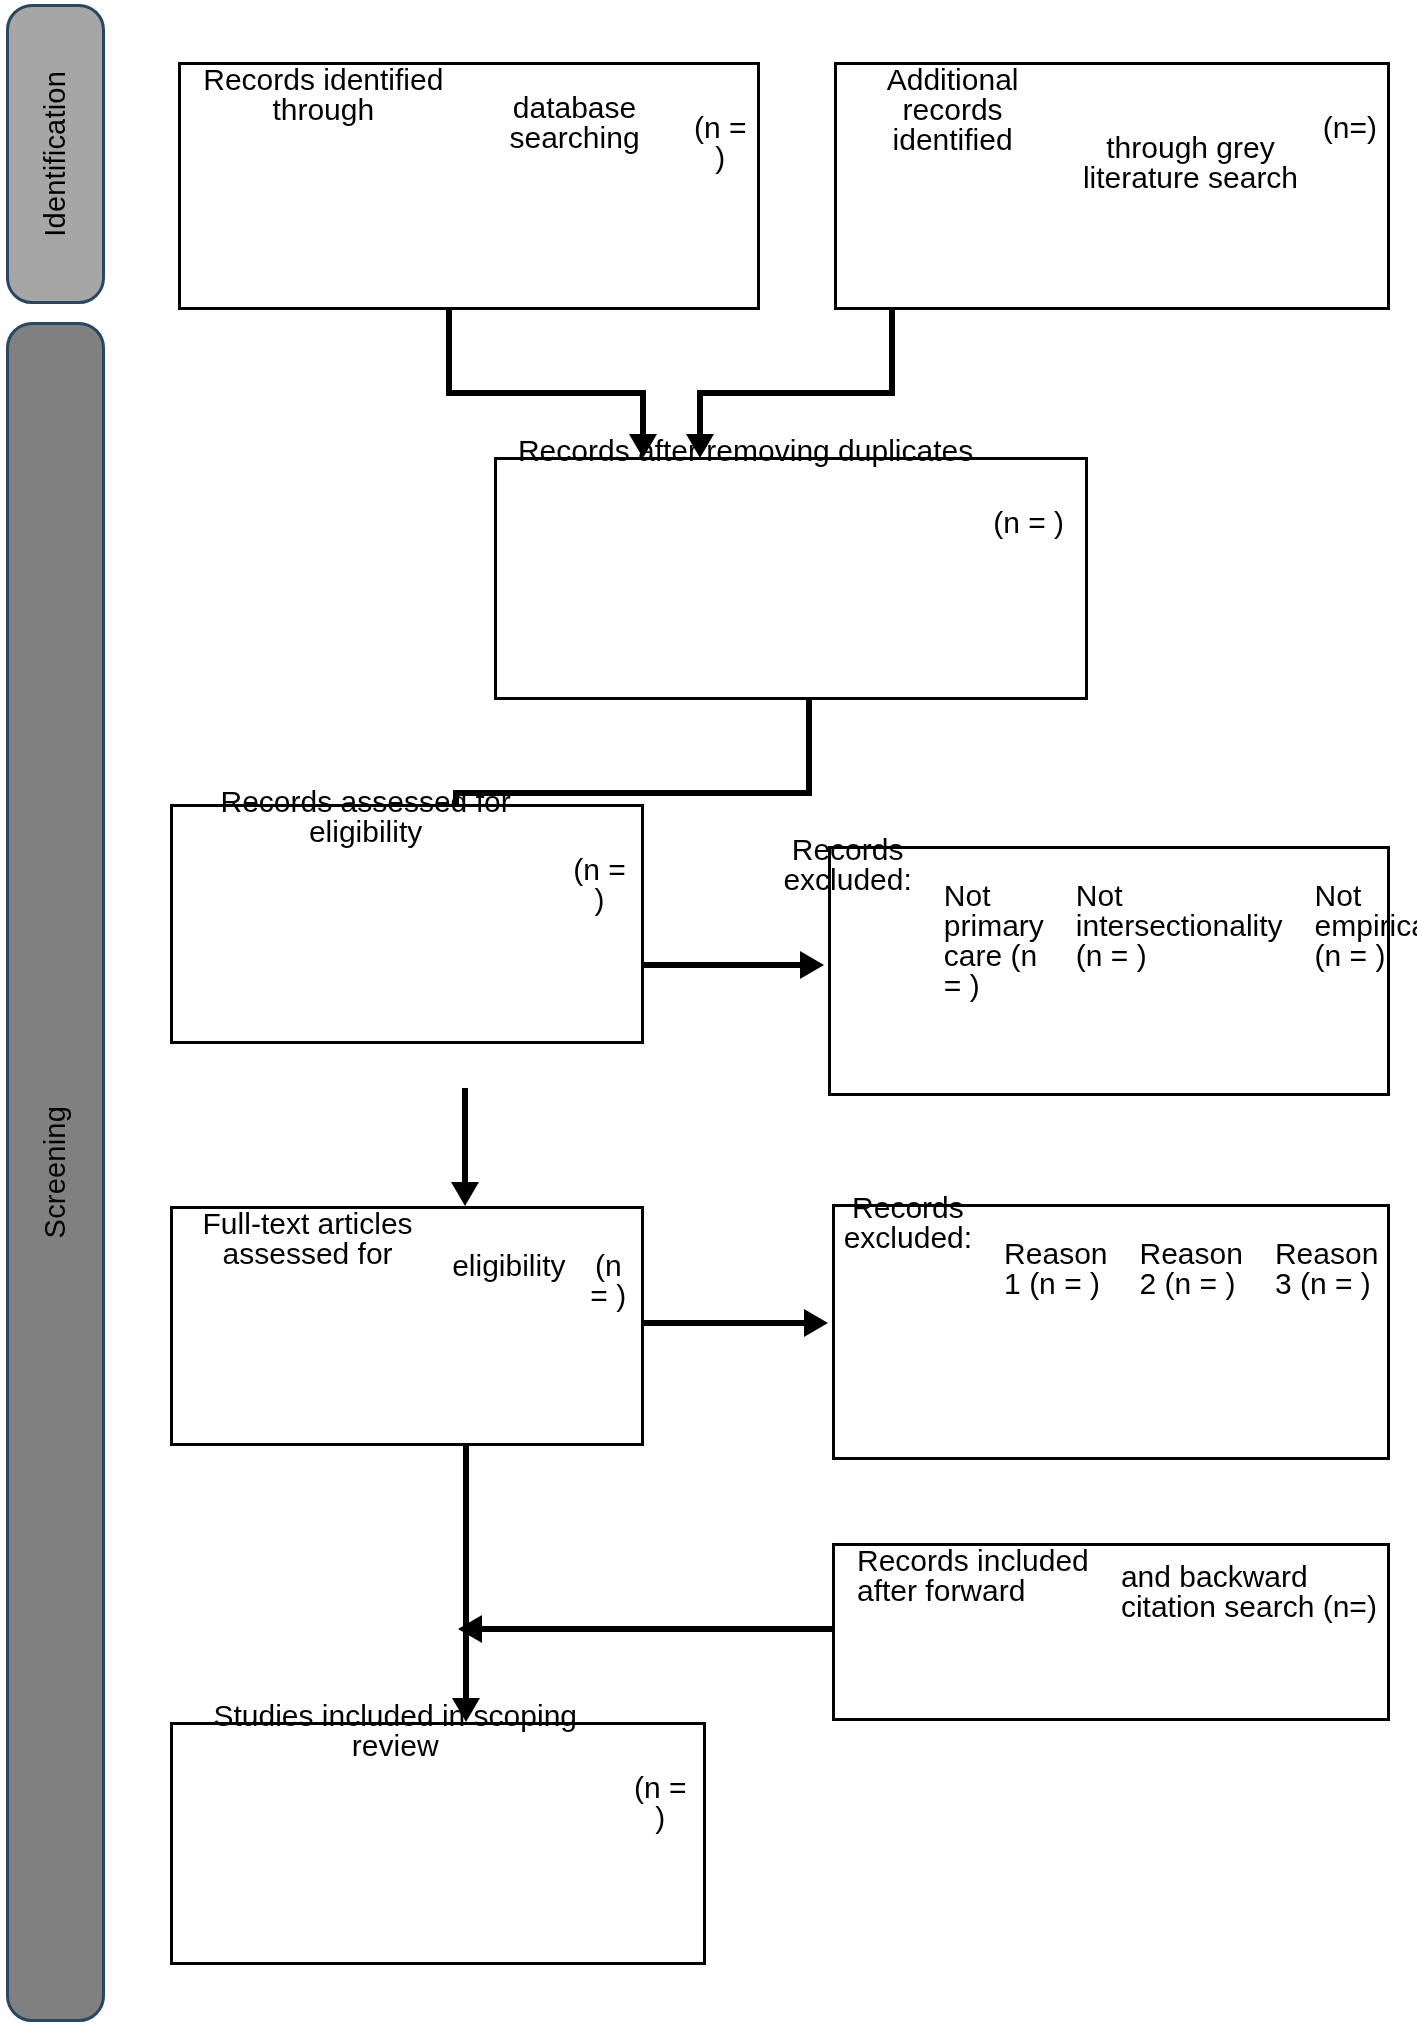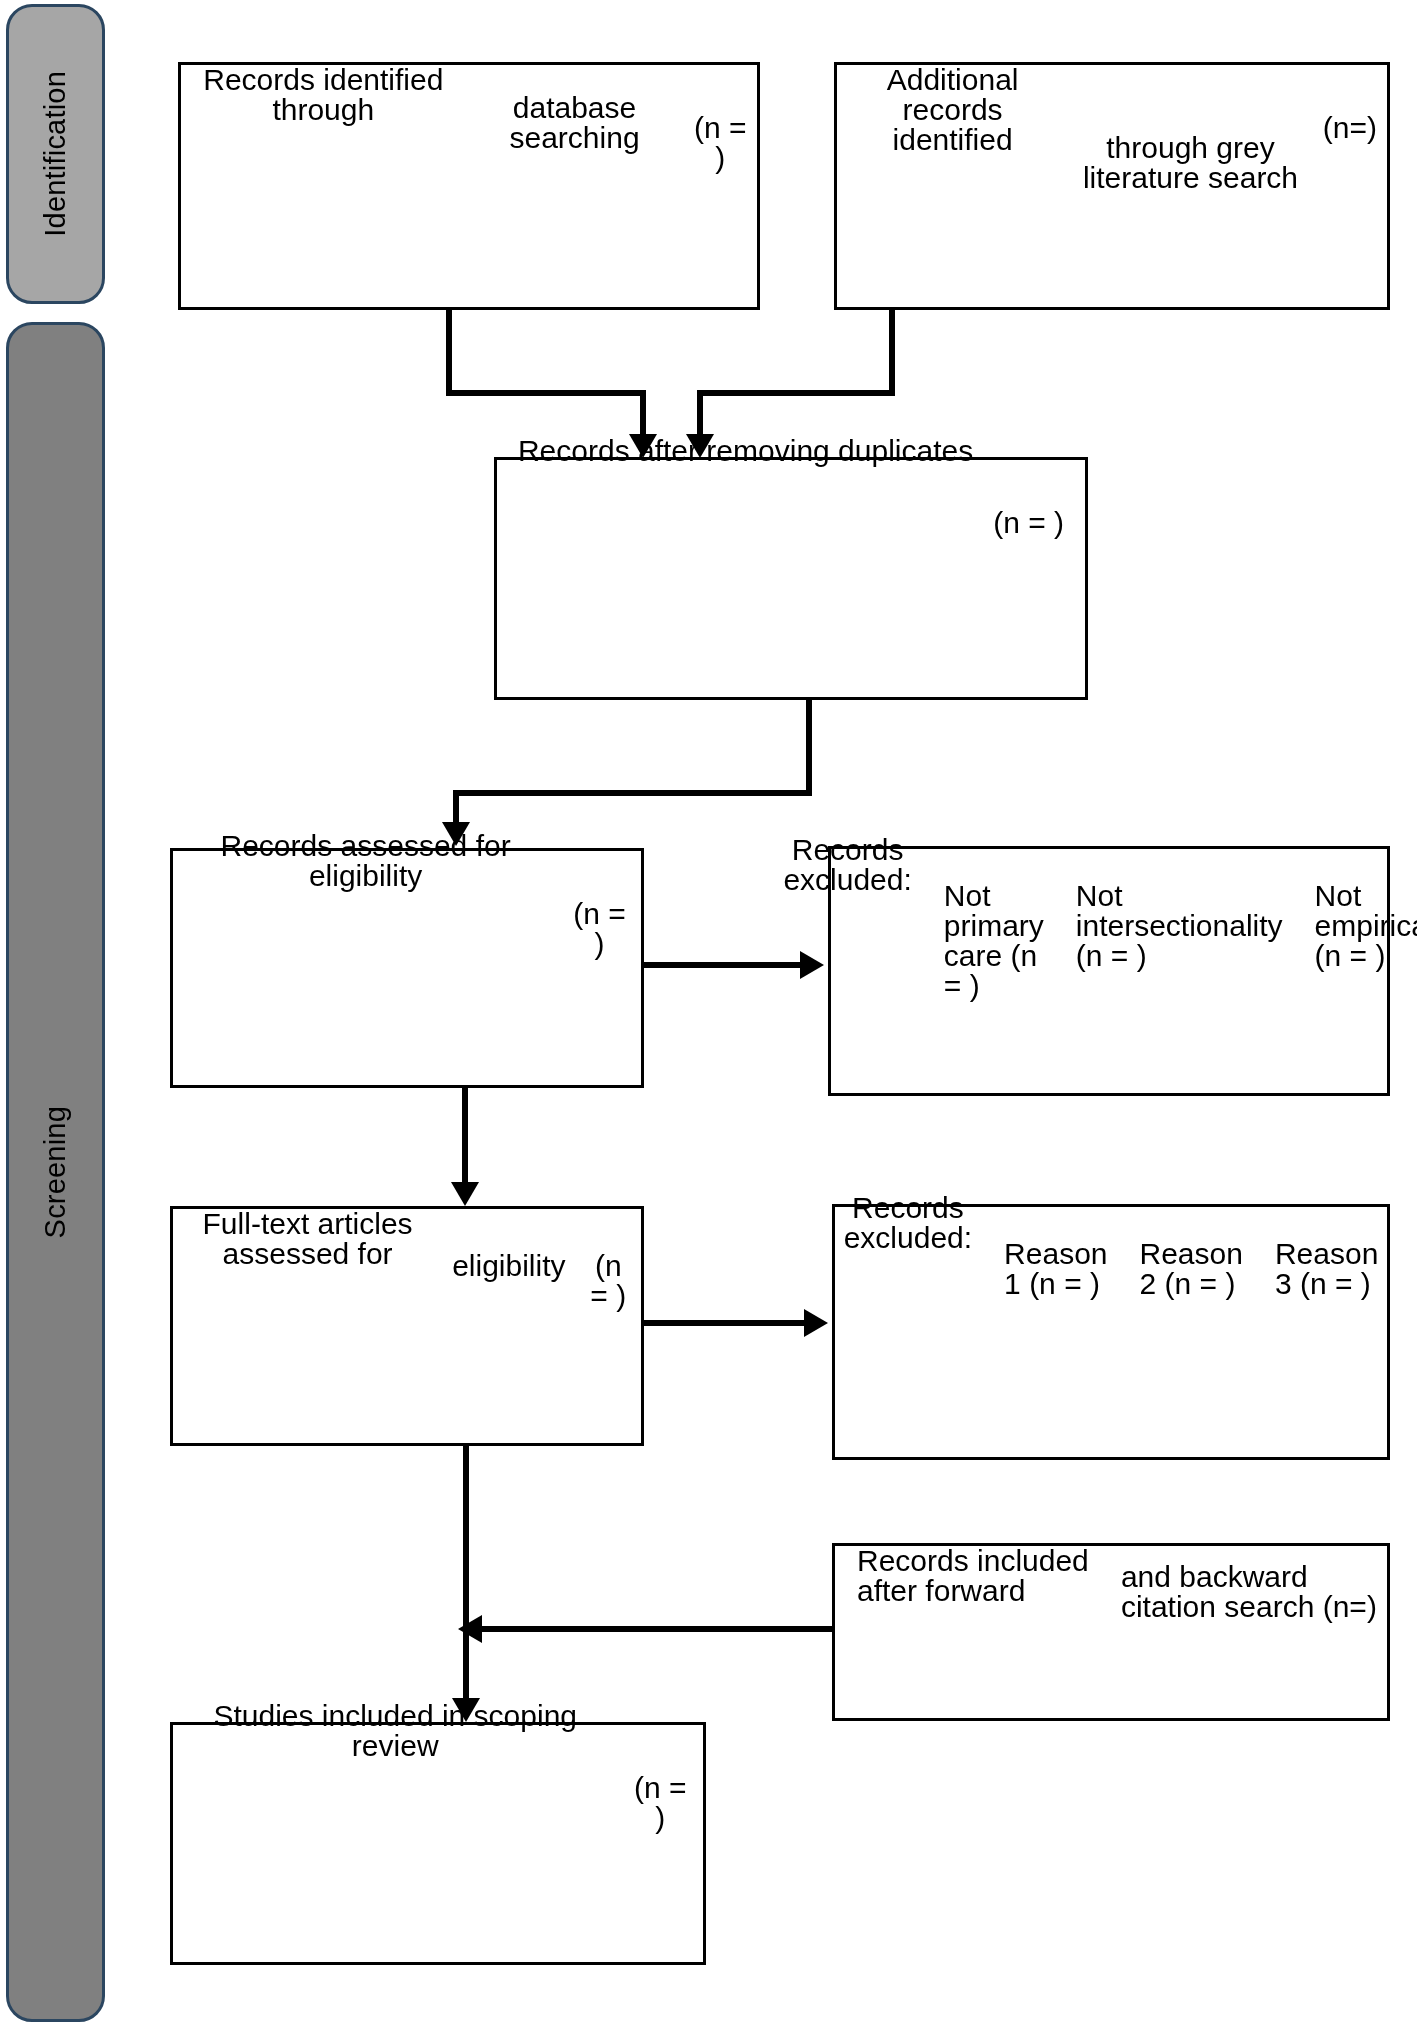--- a/index.html
+++ b/index.html
@@ -148,21 +148,21 @@
   <div class="flow-box" id="box-after-duplicates" style="left:494px; top:457px; width:594px; height:243px;">
     <div class="line" style="margin-top:-24px;">Records after removing duplicates</div>
     <div class="line" style="margin-top:48px;">(n = )</div>
   </div>
 
   <div class="conn conn-v" style="left:806px; top:700px; height:96px;"></div>
   <div class="conn conn-h" style="left:453px; top:790px; width:359px;"></div>
   <div class="conn conn-v" style="left:453px; top:790px; height:38px;"></div>
   <div class="arrow-down" style="left:442px; top:822px;"></div>
 
-  <div class="flow-box" id="box-records-assessed" style="left:170px; top:848px; width:474px; height:240px;">
+  <div class="flow-box" id="box-records-assessed" style="left:170px; top:804px; width:474px; height:240px;">
     <div class="line" style="margin-top:-20px;">Records assessed for eligibility</div>
     <div class="line" style="margin-top:48px;">(n = )</div>
   </div>
 
   <div class="conn conn-h" style="left:644px; top:962px; width:160px;"></div>
   <div class="arrow-right" style="left:800px; top:951px;"></div>
 
   <div class="flow-box left-lines" id="box-records-excluded-1" style="left:828px; top:846px; width:562px; height:250px;">
     <div class="line centered" style="margin-top:-14px;">Records excluded:</div>
     <div class="line" style="margin-top:32px;">Not primary care (n = )</div>

